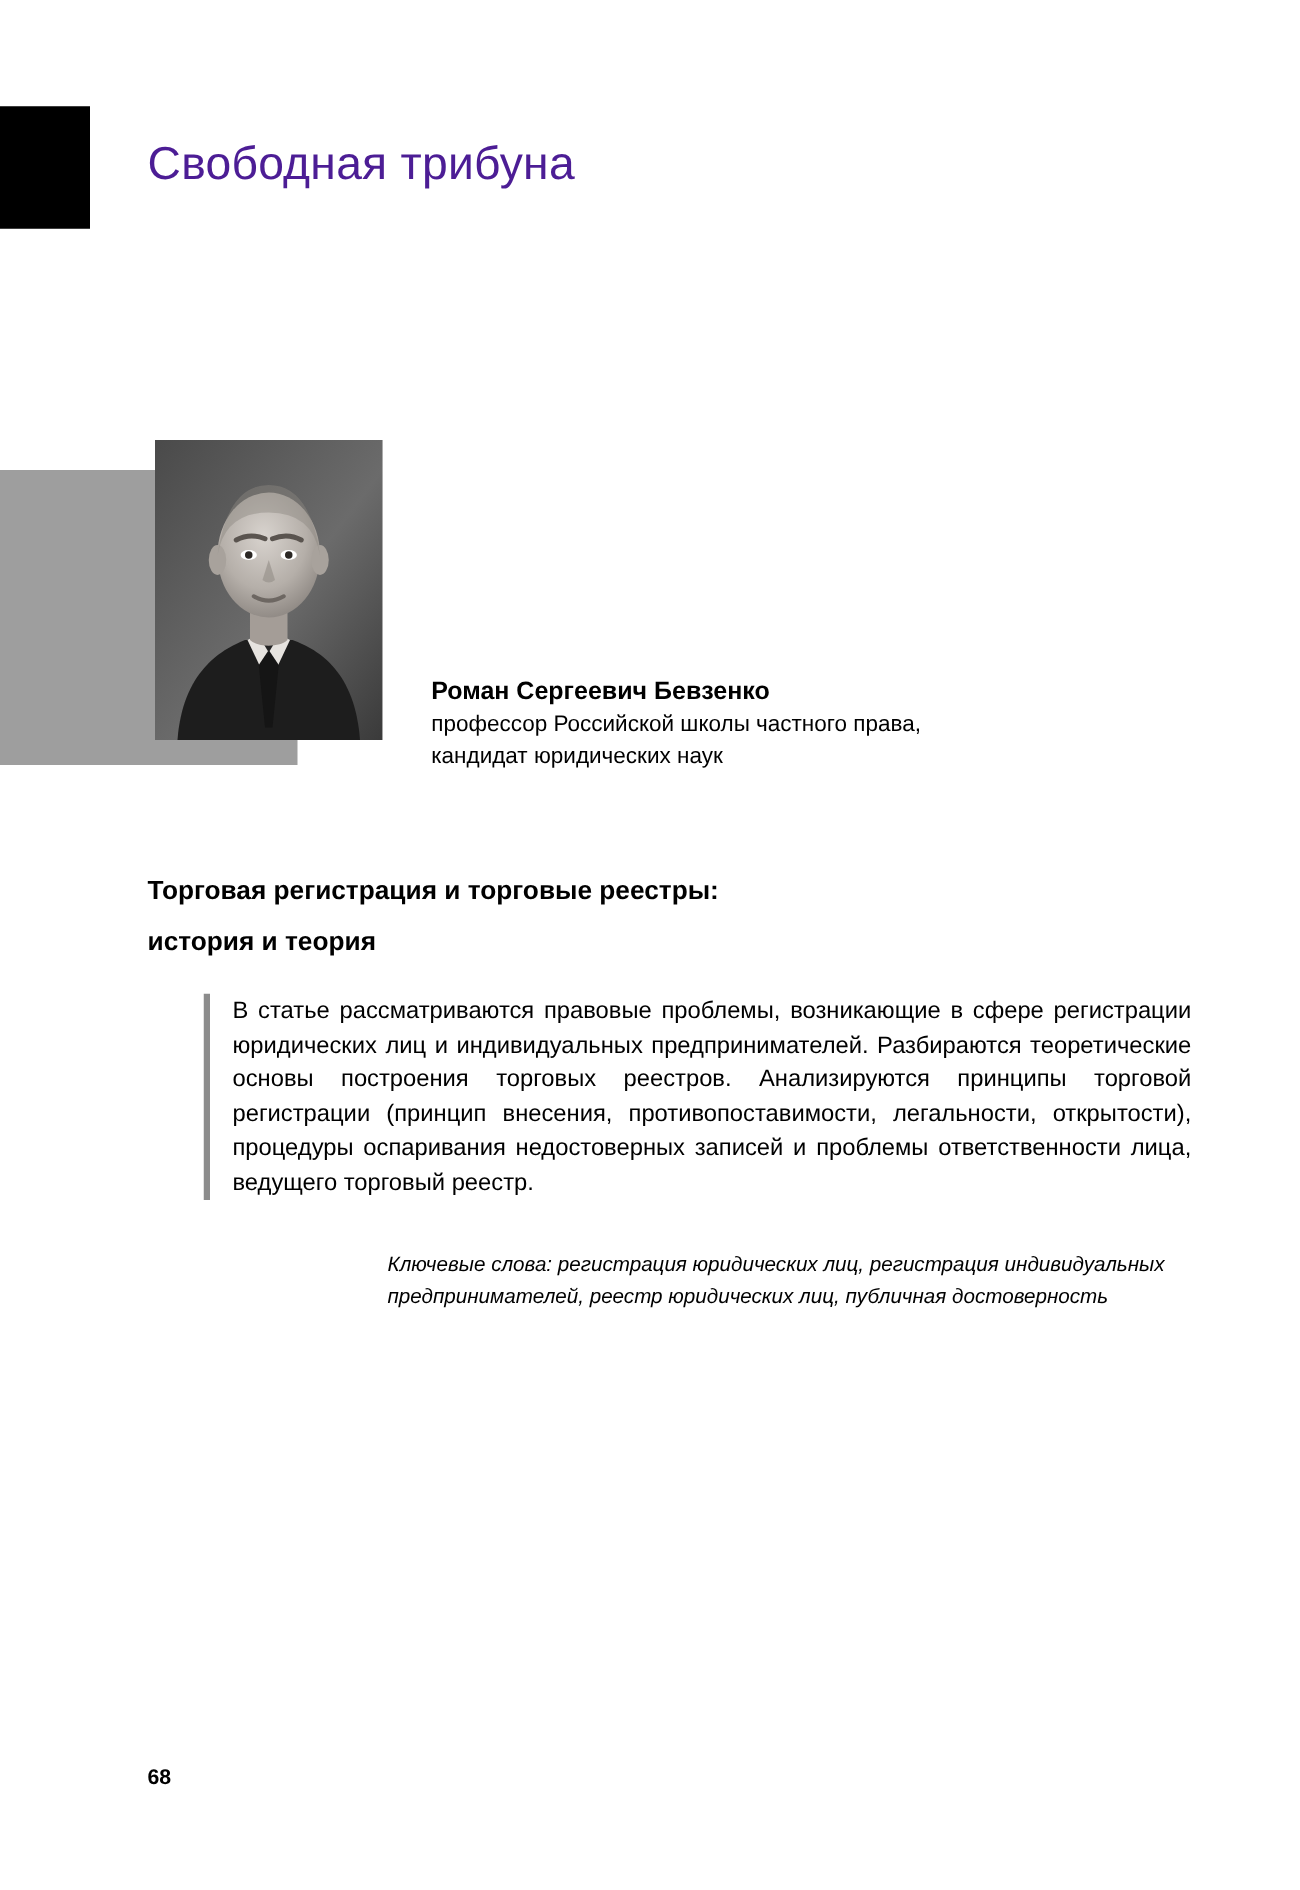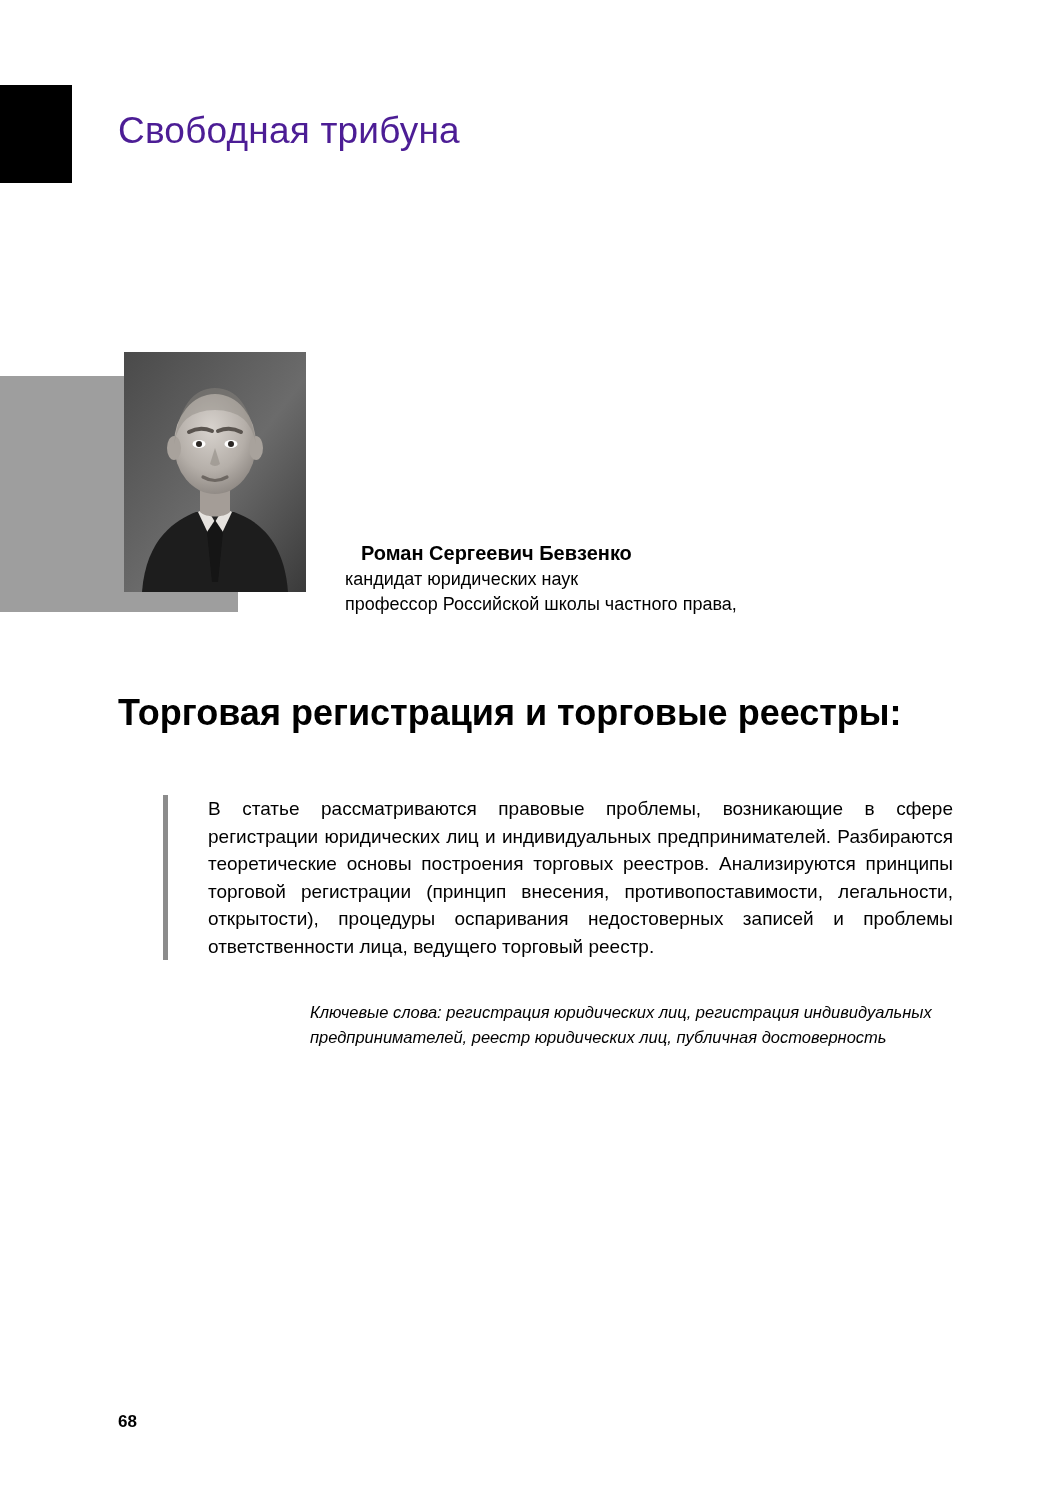--- a/index.html
+++ b/index.html
@@ -65,36 +65,36 @@
   .author-block {
     position: absolute;
     left: 345px;
     top: 540px;
     width: 600px;
   }
   .author-name {
     font-size: 20px;
     font-weight: bold;
     line-height: 26px;
-    margin: 0 0 1px 16px;
+    margin: 0 0 1px 0;
   }
   .author-affil {
     font-size: 18px;
     font-weight: 400;
     line-height: 25px;
     margin: 0;
   }
 
   
   .article-title {
     position: absolute;
     left: 118px;
     top: 692px;
     width: 830px;
-    font-size: 36px;
+    font-size: 21px;
     font-weight: bold;
     line-height: 41px;
     margin: 0;
   }
 
   
   .abstract-wrap {
     position: absolute;
     left: 163px;
     top: 795px;
@@ -106,21 +106,21 @@
     width: 5px;
     background: #8c8c8c;
     flex: 0 0 auto;
     align-self: stretch;
   }
   .abstract-text {
     font-size: 19px;
     line-height: 27.5px;
     text-align: justify;
     margin: 0;
-    padding-left: 40px;
+    padding-left: 18px;
     hyphens: manual;
   }
 
   
   .keywords {
     position: absolute;
     right: 90px;
     top: 1000px;
     width: 640px;
     font-size: 16.5px;
@@ -190,26 +190,27 @@
     <path d="M91 96 L86 112 q5 4 10 0 Z" fill="#9b958f" opacity="0.75"></path>
 
     <path d="M79 125 q12 7 24 0" stroke="#6d6762" stroke-width="3.2" fill="none" stroke-linecap="round"></path>
 
     <path d="M50 92 q8 -56 41 -56 q33 0 41 56 q-6 -34 -41 -34 q-35 0 -41 34 Z" fill="#8c8781" opacity="0.45"></path>
   </svg>
 </div>
 
 <div class="author-block">
   <div class="author-name">Роман Сергеевич Бевзенко</div>
+  <div class="author-affil">профессор Российской школы частного права,</div>
   <div class="author-affil">кандидат юридических наук</div>
-  <div class="author-affil">профессор Российской школы частного права,</div>
 </div>
 
 <h1 class="article-title">
   <span>Торговая регистрация и торговые реестры:</span><br>
+  <span>история и теория</span>
 </h1>
 
 <div class="abstract-wrap">
   <div class="abstract-rule"></div>
   <p class="abstract-text">В статье рассматриваются правовые проблемы, возникающие в сфере регистрации юридических лиц и индивидуальных предпринимателей. Разбираются теоретические основы построения торговых реестров. Анализируются принципы торговой регистрации (принцип внесения, противопоставимости, легальности, открытости), процедуры оспаривания недостоверных записей и проблемы ответственности лица, ведущего торговый реестр.</p>
 </div>
 
 <p class="keywords">Ключевые слова: регистрация юридических лиц, регистрация индивидуальных предпринимателей, реестр юридических лиц, публичная достоверность</p>
 
 <div class="page-number">68</div>

